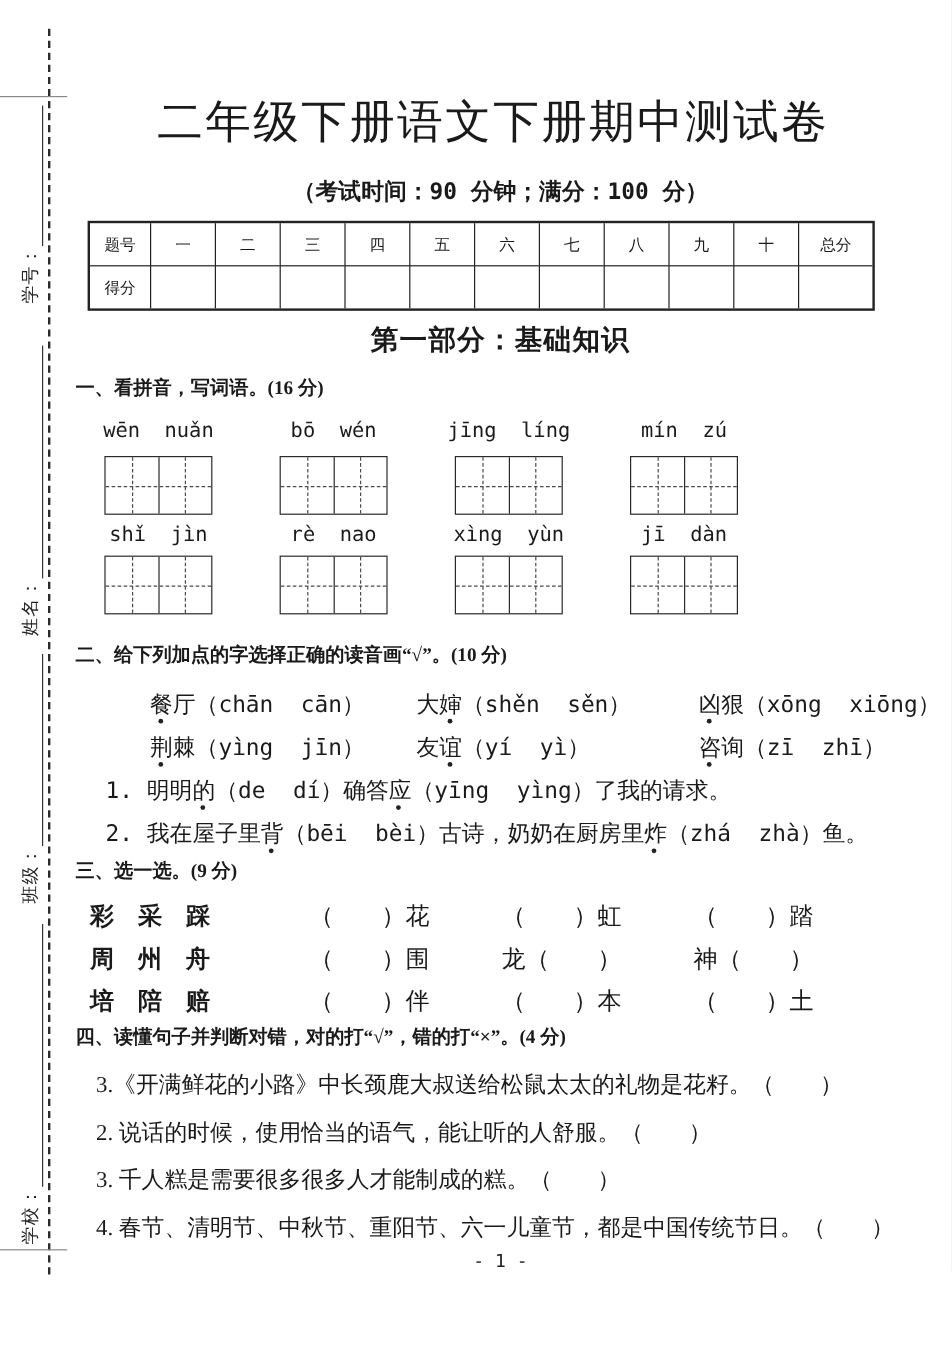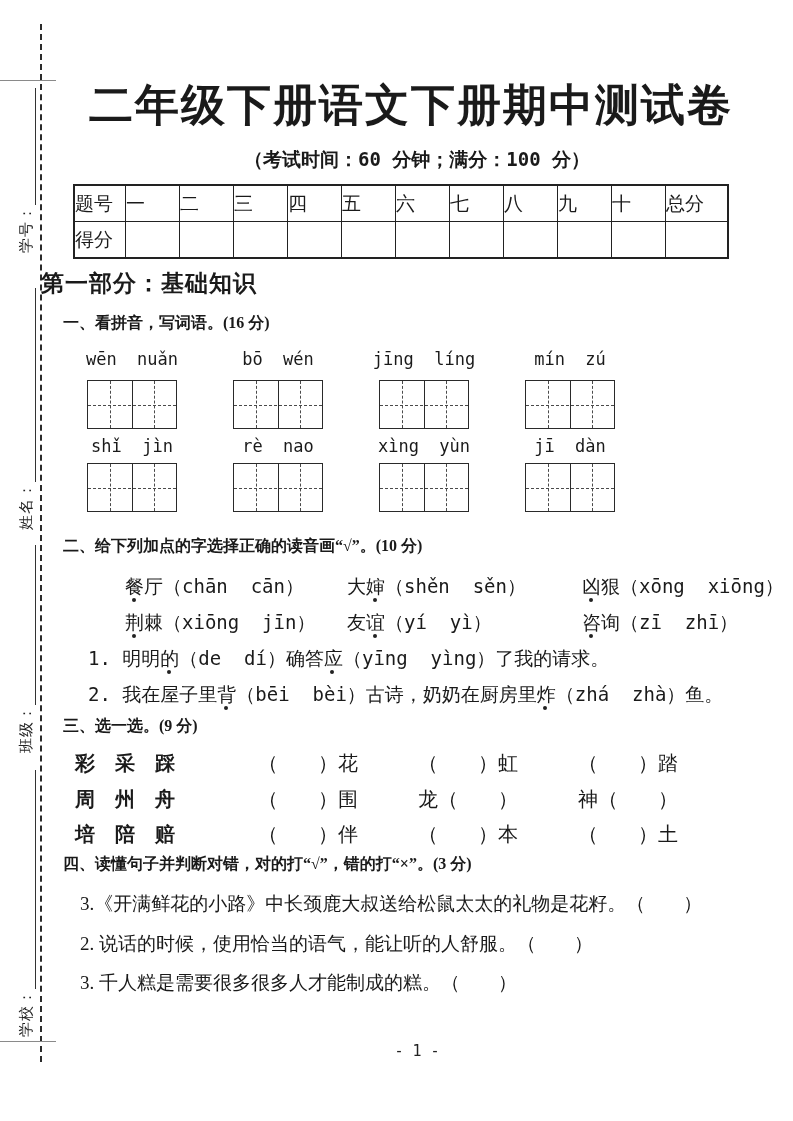--- a/index.html
+++ b/index.html
@@ -21,38 +21,38 @@
     font-size:15px;letter-spacing:1px;color:#222;
   }
   .mfield .mlabel{white-space:nowrap;line-height:20px;}
   .mfield .mline{flex:1;height:15px;border-bottom:1.5px solid #333;}
   .mf1{top:253px;width:165px;}
   .mf2{top:530px;width:242px;}
   .mf3{top:753px;width:208px;}
   .mf4{top:1037px;width:267px;}
   
   .title{position:absolute;top:76px;left:29px;right:0;text-align:center;
-    font-size:44px;font-weight:bold;letter-spacing:2px;}
+    font-size:38px;font-weight:normal;letter-spacing:2px;}
   .subtitle{position:absolute;top:147px;left:41px;right:0;text-align:center;
     font-size:19px;font-weight:bold;
     font-family:"DejaVu Sans Mono","Liberation Serif",serif;}
   
   .score-table{
     position:absolute;left:73px;top:184px;width:652px;
     display:grid;grid-template-columns:50px repeat(10,1fr) 62px;
     border:2px solid #222;background:#fff;
   }
   .score-table .cell{
-    height:35px;line-height:35px;font-size:19px;
+    height:35px;line-height:35px;text-align:center;font-size:13px;
     border-left:1.5px solid #222;
   }
   .score-table .cell.first{border-left:none;}
   .score-table .cell.r2{border-top:1.5px solid #222;}
   
-  .section-title{position:absolute;top:268px;left:41px;right:0;text-align:left;
+  .section-title{position:absolute;top:268px;left:41px;right:0;text-align:center;
     font-size:23px;font-weight:bold;letter-spacing:1px;}
   .q-head{position:absolute;left:63px;right:20px;font-size:16px;font-weight:bold;}
   .q1-head{top:313px;}
   .q2-head{top:536px;}
   .q3-head{top:716px;}
   .q4-head{top:854px;}
   
   .pinyin-row{position:absolute;left:59px;width:584px;display:flex;
     font-family:"DejaVu Sans Mono","Liberation Serif",serif;font-size:17px;}
   .pinyin-row .py{width:146px;text-align:center;}
@@ -113,21 +113,21 @@
   <div class="mfield mf3">
     <span class="mlabel">班级：</span>
     <span class="mline"></span>
   </div>
   <div class="mfield mf4">
     <span class="mlabel">学校：</span>
     <span class="mline"></span>
   </div>
 
   <div class="title">二年级下册语文下册期中测试卷</div>
-  <div class="subtitle pre">（考试时间：60 分钟；满分：100 分）</div>
+  <div class="subtitle pre">（考试时间：90 分钟；满分：100 分）</div>
 
   <div class="score-table">
       <div class="cell first">题号</div>
       <div class="cell">一</div>
       <div class="cell">二</div>
       <div class="cell">三</div>
       <div class="cell">四</div>
       <div class="cell">五</div>
       <div class="cell">六</div>
       <div class="cell">七</div>
@@ -217,21 +217,21 @@
       </div>
     </div>
 
   <div class="q-head q2-head">二、给下列加点的字选择正确的读音画“√”。(10 分)</div>
   <div class="q2-row q2w1">
       <span class="w c1"><span class="du">餐</span><span>厅（chān  cān）</span></span>
       <span class="w c3"><span class="du">凶</span><span>狠（xōng  xiōng）</span></span>
       <span class="w c2"><span>大</span><span class="du">婶</span><span>（shěn  sěn）</span></span>
     </div>
   <div class="q2-row q2w2">
-      <span class="w c1"><span class="du">荆</span><span>棘（xiōng  jīn）</span></span>
+      <span class="w c1"><span class="du">荆</span><span>棘（yìng  jīn）</span></span>
       <span class="w c2"><span>友</span><span class="du">谊</span><span>（yí  yì）</span></span>
       <span class="w c3"><span class="du">咨</span><span>询（zī  zhī）</span></span>
     </div>
   <div class="sent s1"><span>1. 明明</span><span class="du">的</span><span>（de  dí）确答</span><span class="du">应</span><span>（yīng  yìng）了我的请求。</span></div>
   <div class="sent s2"><span>2. 我在屋子里</span><span class="du">背</span><span>（bēi  bèi）古诗，奶奶在厨房里</span><span class="du">炸</span><span>（zhá  zhà）鱼。</span></div>
 
   <div class="q-head q3-head">三、选一选。(9 分)</div>
   <div class="q3-row q3r1">
       <span class="choices">彩　采　踩</span>
       <span class="opt o1">（　　）花</span>
@@ -244,19 +244,20 @@
       <span class="opt o2">龙（　　）</span>
       <span class="opt o3">神（　　）</span>
     </div>
   <div class="q3-row q3r3">
       <span class="choices">培　陪　赔</span>
       <span class="opt o1">（　　）伴</span>
       <span class="opt o2">（　　）本</span>
       <span class="opt o3">（　　）土</span>
     </div>
 
-  <div class="q-head q4-head">四、读懂句子并判断对错，对的打“√”，错的打“×”。(3 分)</div>
+  <div class="q-head q4-head">四、读懂句子并判断对错，对的打“√”，错的打“×”。(4 分)</div>
   <div class="q4-item q4i1">3.《开满鲜花的小路》中长颈鹿大叔送给松鼠太太的礼物是花籽。（　　）</div>
   <div class="q4-item q4i2">2. 说话的时候，使用恰当的语气，能让听的人舒服。（　　）</div>
   <div class="q4-item q4i3">3. 千人糕是需要很多很多人才能制成的糕。（　　）</div>
+  <div class="q4-item q4i4">4. 春节、清明节、中秋节、重阳节、六一儿童节，都是中国传统节日。（　　）</div>
 
   <div class="footer">- 1 -</div>
 </div>
 
 </body></html>

